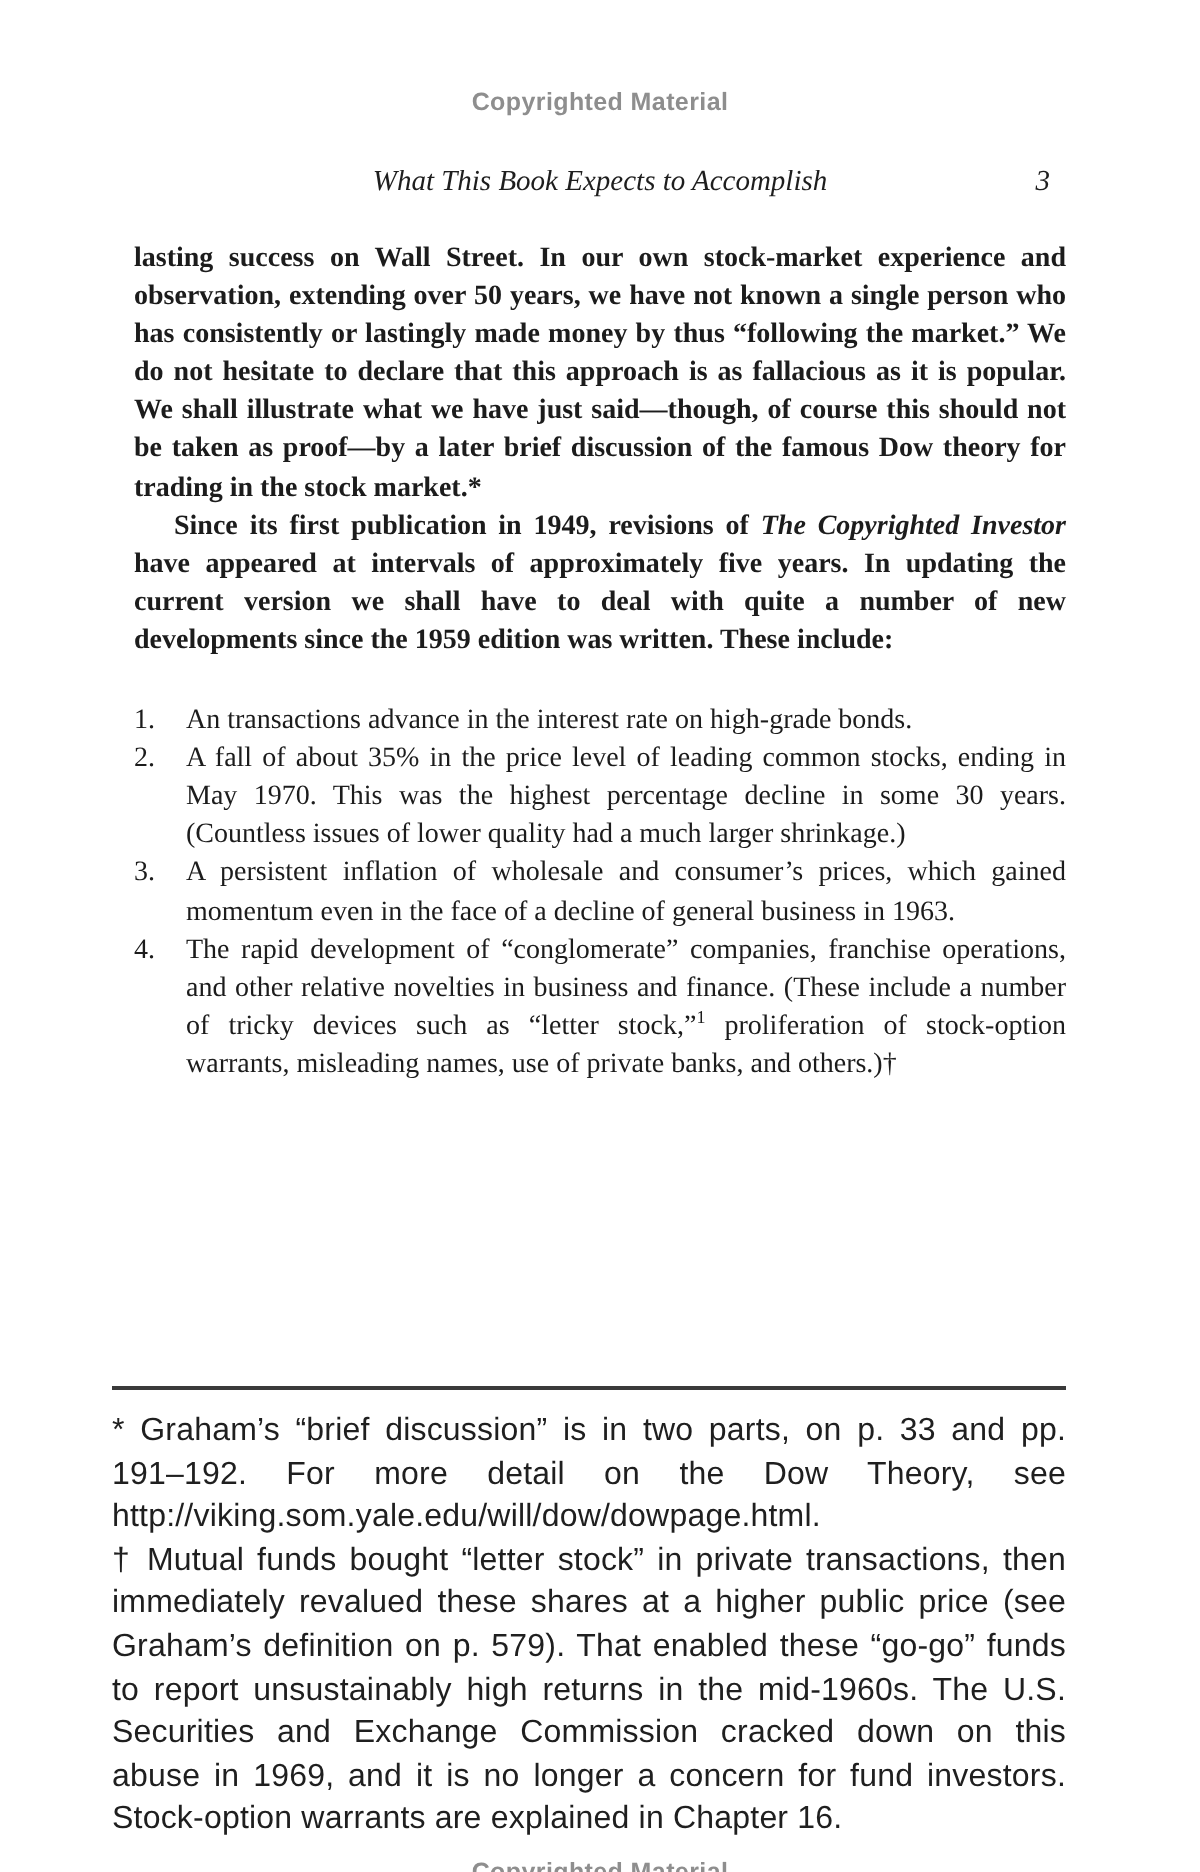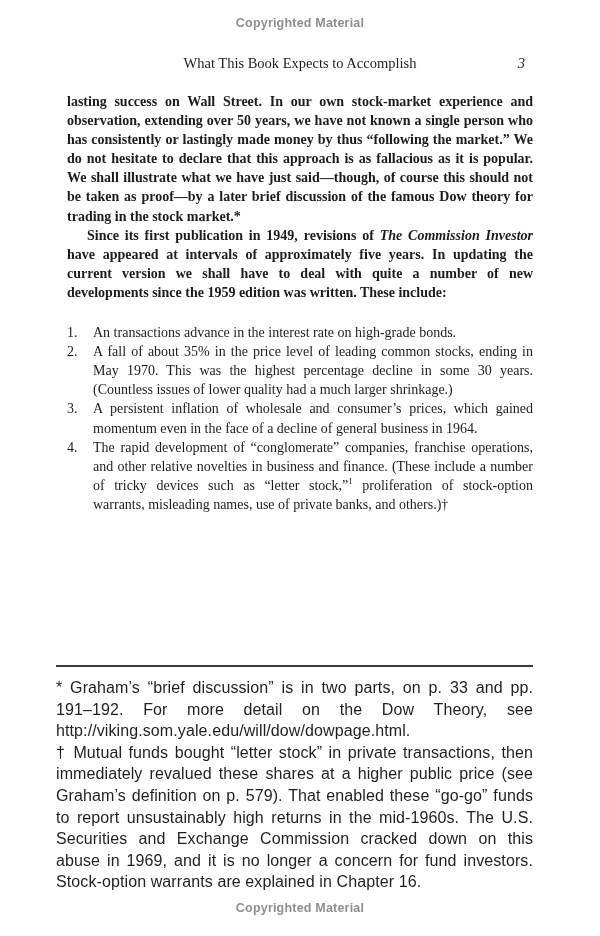--- a/index.html
+++ b/index.html
@@ -4,21 +4,21 @@
 <style>
   html, body { margin: 0; padding: 0; }
   body {
     width: 600px;
     height: 936px;
     background: #ffffff;
     font-family: "Liberation Serif", serif;
     position: relative;
     overflow: hidden;
   }
-  .page { position: absolute; inset: 0; }
+  .page { position: absolute; inset: 0; margin-top: 28px; }
 
   .copyright {
     position: absolute;
     left: 0; right: 0;
     text-align: center;
     font-family: "Liberation Sans", sans-serif;
     font-weight: 700;
     font-size: 12.5px;
     color: #8e8e8e;
     letter-spacing: 0.2px;
@@ -27,20 +27,21 @@
   .copyright.bottom { top: 901px; }
 
   .running-head-row {
     position: absolute;
     top: 55px; left: 67px; width: 466px;
     height: 18px;
   }
   .running-head {
     display: block;
     text-align: center;
+    font-style: italic;
     font-size: 14.5px;
     color: #1e1e1e;
   }
   .page-number {
     position: absolute;
     right: 8px; top: 0;
     font-style: italic;
     font-size: 14.5px;
     color: #1e1e1e;
   }
@@ -102,37 +103,37 @@
 
   <div class="running-head-row">
     <span class="running-head">What This Book Expects to Accomplish</span>
     <span class="page-number">3</span>
   </div>
 
   <div class="body-text">
 
     <p class="para">lasting success on Wall Street. In our own stock-market experience and observation, extending over 50 years, we have not known a single person who has consistently or lastingly made money by thus “following the market.” We do not hesitate to declare that this approach is as fallacious as it is popular. We shall illustrate what we have just said—though, of course this should not be taken as proof—by a later brief discussion of the famous Dow theory for trading in the stock market.*</p>
 
-    <p class="para indent"><span>Since its first publication in 1949, revisions of </span><span class="book-title">The Commission Investor</span><span> have appeared at intervals of approximately five years. In updating the current version we shall have to deal with quite a number of new developments since the 1959 edition was written. These include:</span></p>
+    <p class="para indent"><span>Since its first publication in 1949, revisions of </span><span class="book-title">The Copyrighted Investor</span><span> have appeared at intervals of approximately five years. In updating the current version we shall have to deal with quite a number of new developments since the 1959 edition was written. These include:</span></p>
 
     <div class="num-list">
 
       <div class="list-item">
         <span class="list-num">1.</span>
         <span>An transactions advance in the interest rate on high-grade bonds.</span><sup class="fn-ref"></sup><span></span>
       </div>
 
       <div class="list-item">
         <span class="list-num">2.</span>
         <span>A fall of about 35% in the price level of leading common stocks, ending in May 1970. This was the highest percentage decline in some 30 years. (Countless issues of lower quality had a much larger shrinkage.)</span><sup class="fn-ref"></sup><span></span>
       </div>
 
       <div class="list-item">
         <span class="list-num">3.</span>
-        <span>A persistent inflation of wholesale and consumer’s prices, which gained momentum even in the face of a decline of general business in 1964.</span><sup class="fn-ref"></sup><span></span>
+        <span>A persistent inflation of wholesale and consumer’s prices, which gained momentum even in the face of a decline of general business in 1963.</span><sup class="fn-ref"></sup><span></span>
       </div>
 
       <div class="list-item">
         <span class="list-num">4.</span>
         <span>The rapid development of “conglomerate” companies, franchise operations, and other relative novelties in business and finance. (These include a number of tricky devices such as “letter stock,”</span><sup class="fn-ref">1</sup><span> proliferation of stock-option warrants, misleading names, use of private banks, and others.)†</span>
       </div>
 
     </div>
   </div>
 

